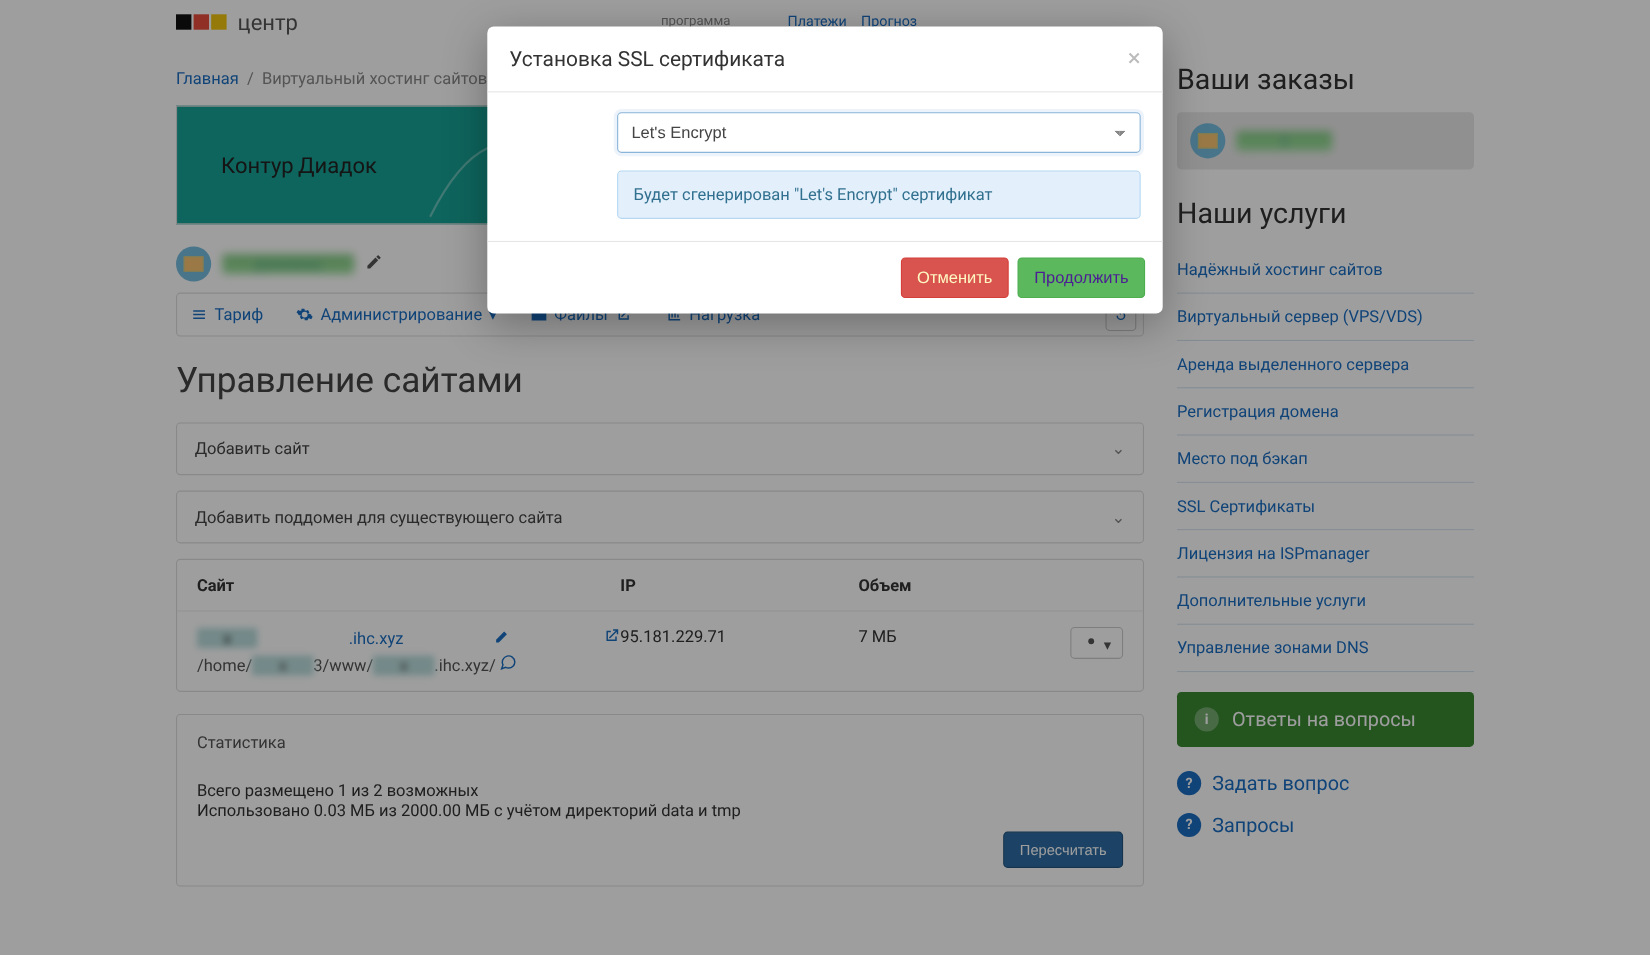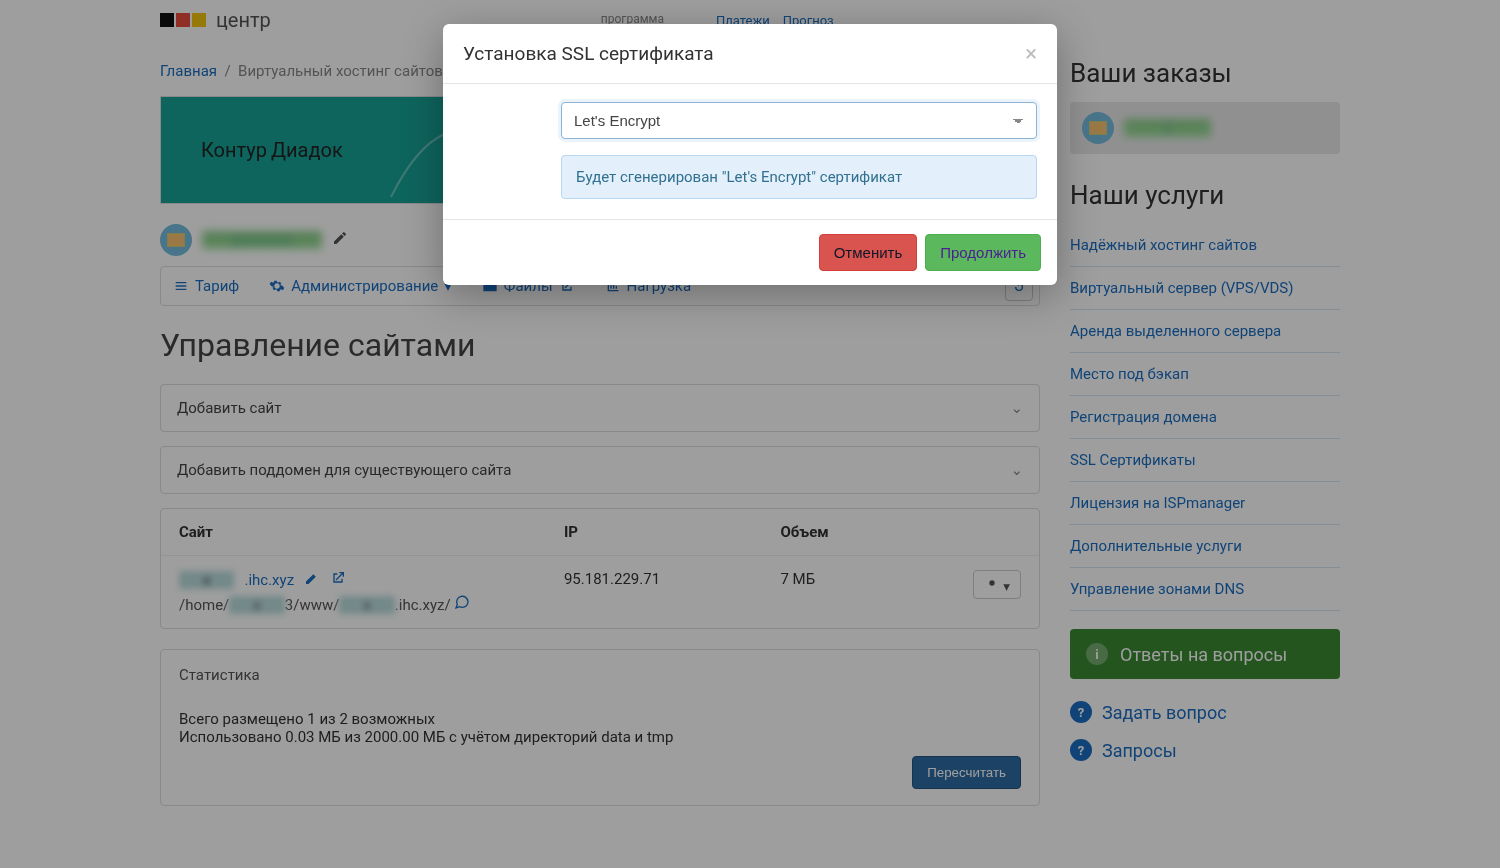--- a/index.html
+++ b/index.html
@@ -43,21 +43,21 @@
     .chev { color:#888; }
 
     .table-panel { border:1px solid #ddd; border-radius:4px; margin-bottom:20px; }
     .thead, .trow { display:flex; padding:14px 18px;}
     .thead { font-weight:700; color:#333; border-bottom:1px solid #eee;}
     .col-site { flex:1.6; }
     .col-ip { flex:0.9; }
     .col-vol { flex:0.7; }
     .col-act { flex:0.3; text-align:right;}
     .trow { align-items:flex-start; }
-    .site-line { display:flex; align-items:center; gap:10px; }
+    .site-line { display:flex; align-items:center; gap:10px;justify-content:space-between; }
     .blur-s { filter:blur(3px); background:#bdd; padding:0 24px; border-radius:2px;}
     .site-domain { color:#1b6ec2;}
     .path { color:#555; margin-top:4px;}
     .gear-btn { border:1px solid #ccc; border-radius:4px; padding:4px 10px; background:#fff; cursor:pointer; color:#555;}
 
     .stats-panel { border:1px solid #ddd; border-radius:4px; padding:16px 18px; margin-bottom:20px;}
     .stats-title { color:#555; margin-bottom:26px;}
     .recalc { background:#2e6da4; border:1px solid #245580; color:#fff; padding:8px 14px; border-radius:4px; float:right; margin-top:10px; cursor:pointer;}
 
     .sb-h { font-size:26px; font-weight:400; color:#333; margin:26px 0 14px;}
@@ -72,21 +72,21 @@
     .m-head { padding:18px 20px; border-bottom:1px solid #e5e5e5; display:flex; justify-content:space-between; align-items:center;}
     .m-title { font-size:19px; color:#333;}
     .m-close { color:#bbb; font-size:22px; cursor:pointer; line-height:1;}
     .m-body { padding:18px 20px 20px 118px;}
     .select { width:100%; border:1px solid #8ab4d8; border-radius:4px; padding:9px 12px; font-size:15px; color:#444; background:#fff; appearance:none; box-shadow:0 0 0 3px rgba(100,160,220,.12); background-image: linear-gradient(45deg, transparent 50%, #888 50%), linear-gradient(135deg, #888 50%, transparent 50%); background-position: calc(100% - 18px) 16px, calc(100% - 13px) 16px; background-size:5px 5px; background-repeat:no-repeat;}
     .info-box { background:#e3f0fb; border:1px solid #b6d7f2; color:#31708f; border-radius:4px; padding:12px 14px; margin-top:16px;}
     .cb-row { margin:18px 0 4px -2px; display:flex; align-items:center; gap:8px;}
     .cb-row input { width:14px; height:14px; accent-color:#2563eb;}
     .m-foot { border-top:1px solid #e5e5e5; padding:14px 16px; display:flex; justify-content:flex-end; gap:8px;}
     .btn { padding:9px 14px; border-radius:4px; font-size:15px; cursor:pointer; border:1px solid;}
-    .btn-danger { background:#d9534f; border-color:#d43f3a; color:#0f172a;}
+    .btn-danger { background:#d9534f; border-color:#d43f3a; color:#fef9c3;}
     .btn-success { background:#5cb85c; border-color:#4cae4c; color:#4c1d95;}
 
     .ic { width:16px; height:16px; display:inline-block;}
   </style>
 </head>
 <body>
 
 <div class="page">
 
   <div class="topbar">
@@ -243,22 +243,22 @@
             <div></div>
           </div>
         <span class="blurred" style="padding:0 40px;">x</span>
       </div>
 
       <div class="sb-h">Наши услуги</div>
       <div class="service-list">
         <a href="#">Надёжный хостинг сайтов</a>
         <a href="#">Виртуальный сервер (VPS/VDS)</a>
         <a href="#">Аренда выделенного сервера</a>
+        <a href="#">Регистрация домена</a>
         <a href="#">Место под бэкап</a>
-        <a href="#">Регистрация домена</a>
         <a href="#">SSL Сертификаты</a>
         <a href="#">Лицензия на ISPmanager</a>
         <a href="#">Дополнительные услуги</a>
         <a href="#">Управление зонами DNS</a>
       </div>
 
       <div class="faq-btn">
         <span class="circ" style="background:rgba(255,255,255,.3);">i</span>
         <span>Ответы на вопросы</span>
       </div>

